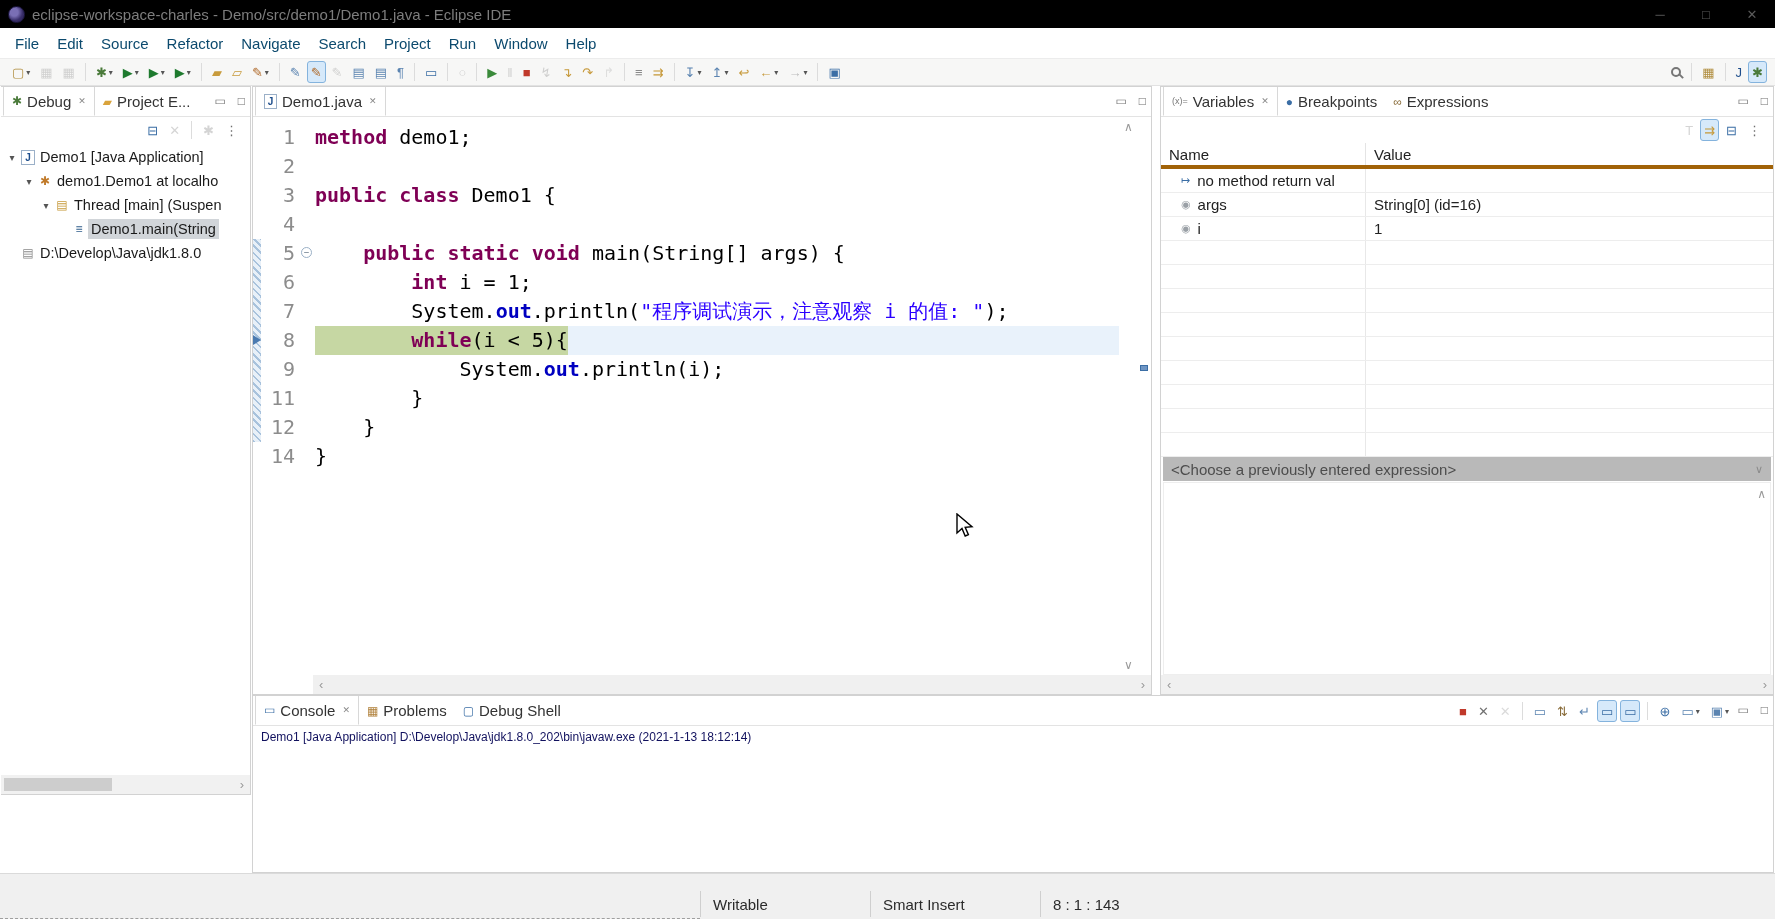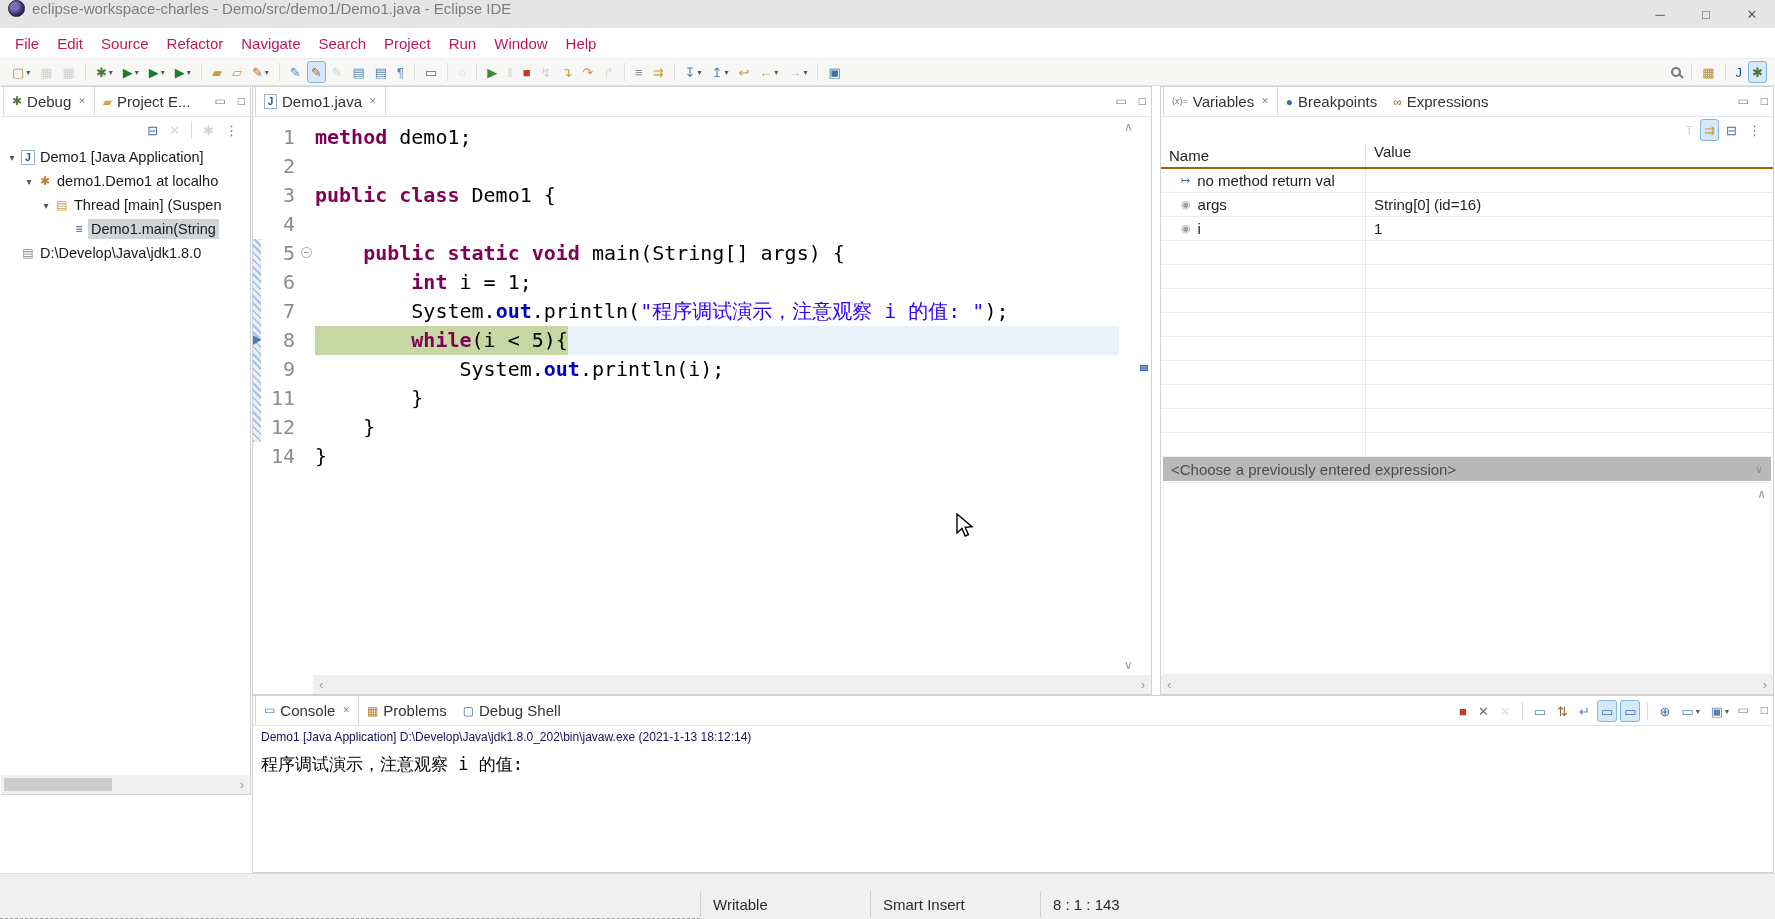--- a/index.html
+++ b/index.html
@@ -1,28 +1,28 @@
 <!DOCTYPE html>
 <html><head>
 <meta charset="utf-8">
 <style>
   *{margin:0;padding:0;box-sizing:border-box}
   html,body{width:1775px;height:919px;overflow:hidden}
   body{position:relative;font-family:"Liberation Sans",sans-serif;background:#fff;color:#222}
 
   
-  #titlebar{height:28px;display:flex;padding-left:8px;background:#e5e5e5}
+  #titlebar{height:28px;display:flex;align-items:center;padding-left:8px;background:#000000}
   #eclipse-logo{width:17px;height:17px;border-radius:50%;background:radial-gradient(circle at 35% 35%,#7a6fb5 0 28%,#3a2f6b 60%,#241c4e 100%);border:1px solid #1d1740;flex:none}
   #title-text{margin-left:7px;font-size:15px;color:#7d7d7d;white-space:nowrap}
   #win-controls{position:absolute;right:0;top:0;display:flex}
   .win-btn{width:46px;height:29px;display:flex;align-items:center;justify-content:center;color:#5a5a5a;font-size:13px}
 
   
   #menubar{height:30px;display:flex;align-items:center;padding-left:6px}
-  .menu-item{padding:4px 9px;font-size:15px;color:#be185d;white-space:nowrap}
+  .menu-item{padding:4px 9px;font-size:15px;color:#0c4a6e;white-space:nowrap}
 
   
   #toolbar{height:28px;background:#f7f7f6;border-top:1px solid #ececec;border-bottom:1px solid #e2e2e2;display:flex;align-items:center;justify-content:space-between;padding:0 8px}
   #toolbar-main,#toolbar-right{display:flex;align-items:center;gap:2px}
   .tb-item{display:inline-flex;align-items:center;height:22px;padding:0 3px;border-radius:3px;border:1px solid transparent}
   .tb-item.active{background:#d6e9fa;border:1px solid #84b3dd}
   .tb-item.dim{opacity:.42}
   .glyph{font-size:13px;line-height:1}
   .dd{font-size:8px;color:#555;margin-left:2px}
   .tb-sep{width:1px;height:18px;background:#dcdcdc;margin:0 4px;flex:none}
@@ -71,21 +71,21 @@
   .tok-pl{color:#000}
   .tok-st{color:#2a00ff}
   .tok-fd{color:#0000c0;font-weight:bold;}
   #editor-vscroll{position:absolute;right:14px;top:31px;bottom:20px;width:17px;display:flex;flex-direction:column;justify-content:space-between;align-items:center;color:#9a9a9a;font-size:12px;padding:2px 0}
   #editor-ruler{position:absolute;right:0;top:31px;bottom:20px;width:13px}
   .ruler-mark{position:absolute;top:247px;left:2px;width:8px;height:6px;background:#6f96c4;border:1px solid #3b6ea5}
   #editor-hscroll{position:absolute;left:60px;right:0;bottom:0;height:19px;background:#f0f0f0;display:flex;justify-content:space-between;align-items:center;padding:0 6px;color:#9a9a9a;font-size:13px}
 
   
   #vars-panel{left:1160px;top:86px;width:614px;height:609px;display:flex;flex-direction:column}
-  #vars-header{height:26px;display:flex;border-bottom:2px solid #a16207;font-size:15px;color:#222;align-items:flex-start;flex:none}
+  #vars-header{height:26px;display:flex;border-bottom:4px solid #a16207;font-size:15px;color:#222;align-items:center;flex:none}
   .vh-name{width:205px;padding-left:8px;border-right:1px solid #e4e4e4;height:100%;display:flex;align-items:center}
   .vh-value{padding-left:8px}
   .var-row{height:24px;display:flex;border-bottom:1px solid #ededed;font-size:15px;align-items:stretch;flex:none}
   .var-name{width:205px;padding-left:20px;display:flex;gap:7px;align-items:center;overflow:hidden;white-space:nowrap;border-right:1px solid #e8e8e8}
   .var-icon{font-size:11px;flex:none}
   .var-value{padding-left:8px;display:flex;align-items:center;white-space:nowrap;overflow:hidden}
   #vars-expression{height:24px;background:#b9b9b9;color:#4d4d4d;font-size:15px;display:flex;align-items:center;justify-content:space-between;padding:0 8px;margin:0 2px;flex:none}
   #vars-expression .chev{color:#8a8a8a;font-size:11px}
   #vars-detail{flex:1;background:#fff;position:relative;margin:1px 2px 0 2px;border:1px solid #eee}
   #vars-detail .up{position:absolute;right:4px;top:4px;color:#9a9a9a;font-size:12px}
@@ -536,21 +536,20 @@
       <span class="tb-item">
         <span class="glyph" style="color: rgb(91, 132, 177);">▣</span>
         <span class="dd">▾</span>
       </span>
     </div>
   <div class="panel-buttons">
     <span>▭</span>
     <span>□</span>
   </div>
   <div id="console-header">Demo1 [Java Application] D:\Develop\Java\jdk1.8.0_202\bin\javaw.exe  (2021-1-13 18:12:14)</div>
-  <div id="console-output">程序调试演示，注意观察 i 的值: </div>
 </div>
 
 <div id="statusbar">
   <span class="sb-spacer"></span>
   <span class="sb-cell">Writable</span>
   <span class="sb-cell">Smart Insert</span>
   <span class="sb-cell">8 : 1 : 143</span>
 </div>
 
 <div id="mouse-cursor">

